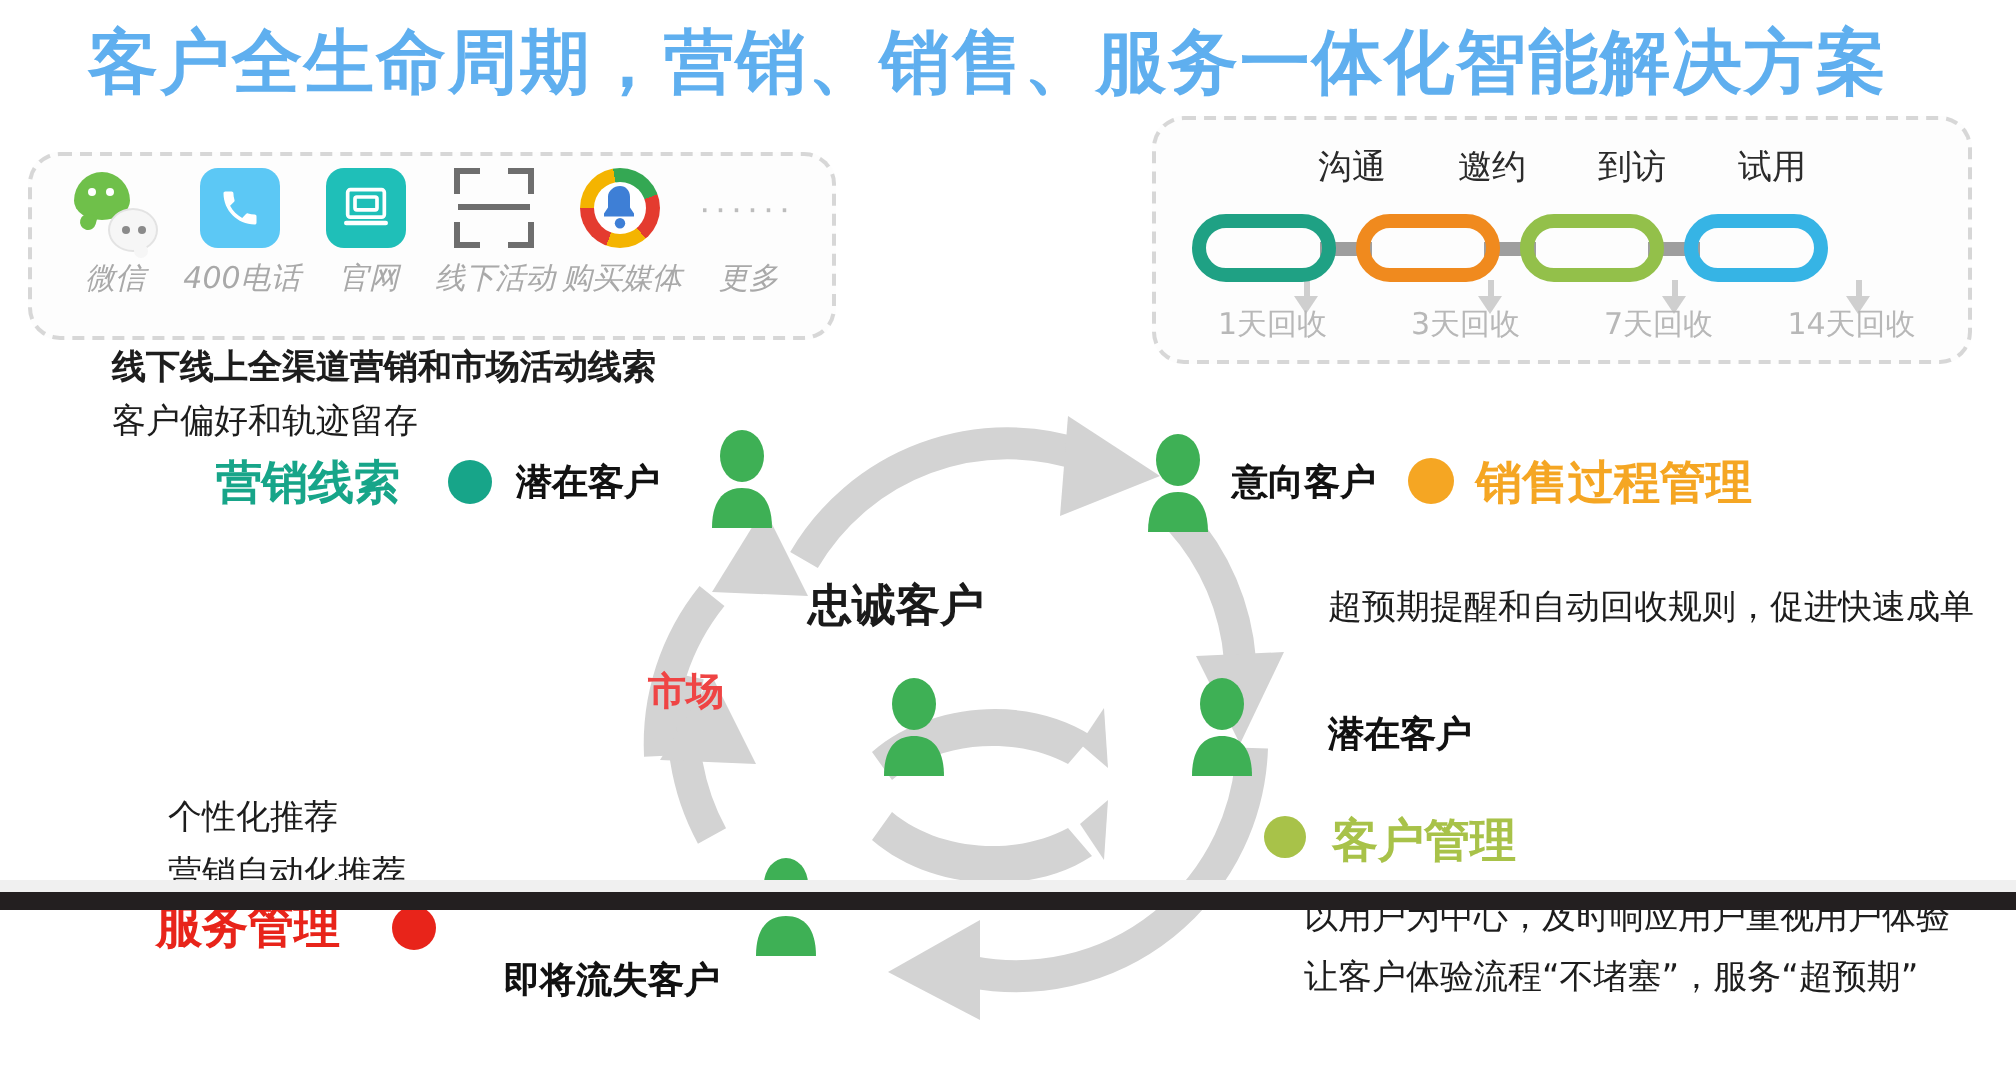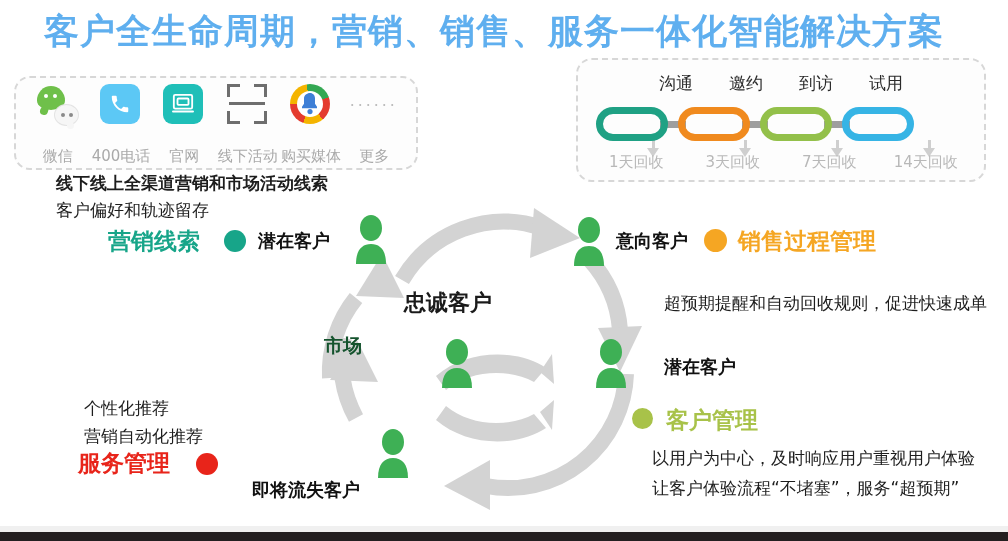--- a/index.html
+++ b/index.html
@@ -2,21 +2,21 @@
 <html><head>
 <meta charset="utf-8">
 <style>
   * { box-sizing: border-box; margin: 0; padding: 0; }
   html, body {
     width: 1008px; height: 541px;
     background: #ffffff;
     font-family: "Liberation Sans", "DejaVu Sans", sans-serif;
     overflow: hidden;
   }
-  #stage { position: relative; width: 1008px; height: 541px; background: #fff; border-radius: 12px; }
+  #stage { position: relative; width: 1008px; height: 455px; background: #fff; border-radius: 12px; }
 
   
   .title {
     position: absolute; left: 44px; top: 8px;
     font-size: 35px; font-weight: 700; letter-spacing: 1px;
     color: #5FAFEF; white-space: nowrap;
   }
 
   
   .dashed-box {
@@ -30,22 +30,23 @@
 
   
   .channel-row {
     position: absolute; left: 0; top: 6px; width: 100%;
     display: flex; align-items: flex-start; justify-content: space-around;
     padding: 0 10px;
   }
   .channel-item { display: flex; flex-direction: column; align-items: center; width: 62px; }
   .channel-glyph { width: 42px; height: 42px; position: relative; }
   .channel-label {
-    margin-top: 21px; font-size: 15px; color: #a9a9a9; white-space: nowrap;
+    margin-top: 4px; font-size: 15px; color: #a9a9a9; white-space: nowrap;
     font-family: "DejaVu Sans", sans-serif;
+    font-style: italic;
   }
 
   
   .ic-wechat { position: relative; }
   .ic-wechat .bub-a {
     position: absolute; left: 0px; top: 2px; width: 28px; height: 24px;
     background: #6FC04A; border-radius: 50% 50% 50% 50%/60% 60% 40% 40%;
   }
   .ic-wechat .bub-a:after {
     content:''; position:absolute; left:3px; bottom:-5px; width:8px; height:8px;
@@ -345,18 +346,18 @@
       <ellipse cx="15" cy="12" rx="11" ry="13" fill="#3EB055"></ellipse>
       <path d="M0,48 C0,34 6,28 15,28 C24,28 30,34 30,48 Z" fill="#3EB055"></path>
     </g>
     <g transform="translate(88,232)">
       <ellipse cx="15" cy="12" rx="11" ry="13" fill="#3EB055"></ellipse>
       <path d="M0,48 C0,34 6,28 15,28 C24,28 30,34 30,48 Z" fill="#3EB055"></path>
     </g>
   </svg>
 
   <div class="txt t-head" style="left:404px; top:288px; color:#1a1a1a; font-size:22px;">忠诚客户</div>
-  <div class="txt" style="left:324px; top:333px; color:#14532d; font-size:19px; font-weight:700;">市场</div>
+  <div class="txt" style="left:324px; top:333px; color:#ef4444; font-size:19px; font-weight:700;">市场</div>
 
   <div id="bottom-shade"></div>
   <div id="bottom-strip"></div>
 
 </div>
 
 </body></html>

